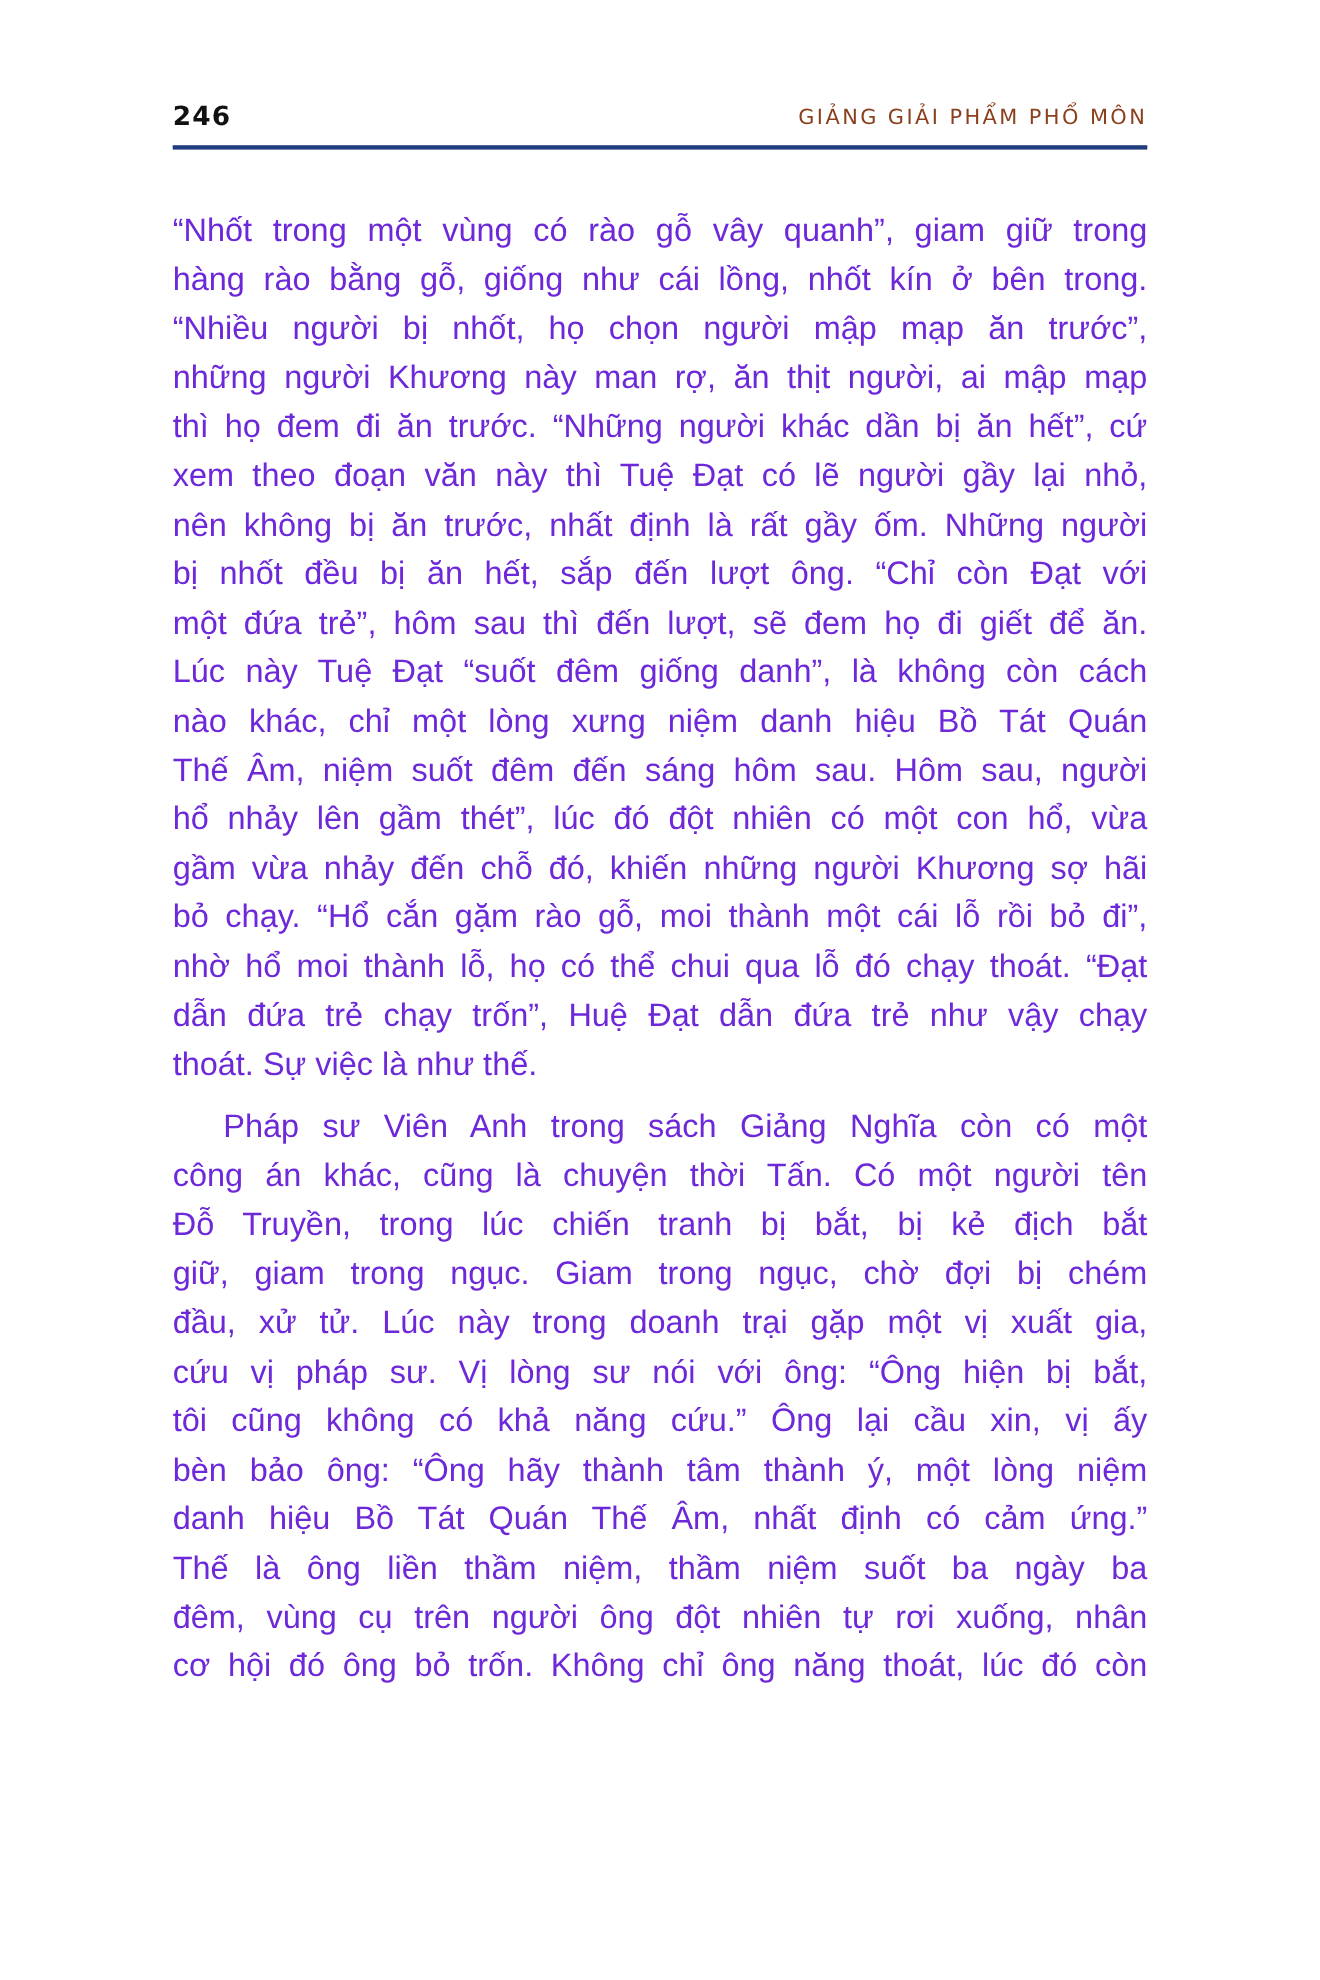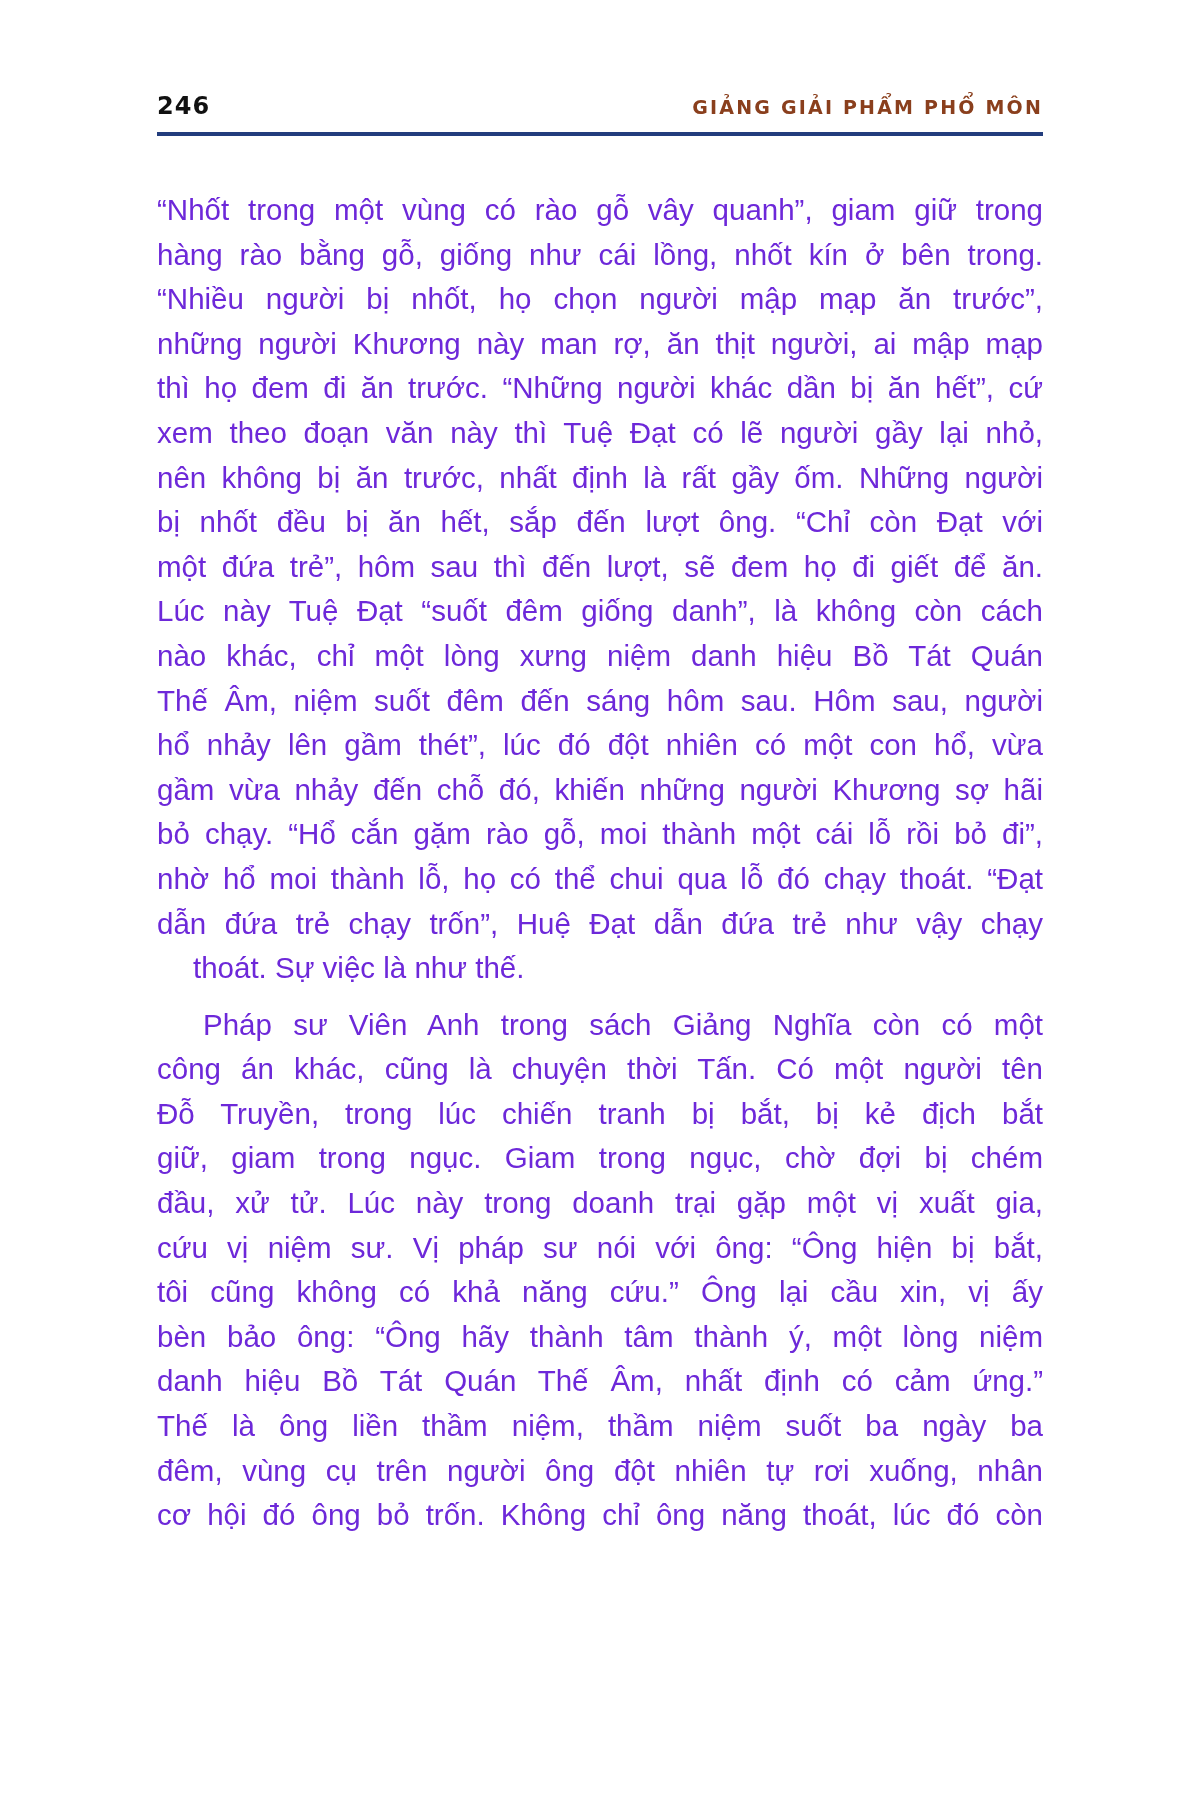--- a/index.html
+++ b/index.html
@@ -34,21 +34,21 @@
       font-weight: bold;
       font-size: 24px;
       color: #111111;
       letter-spacing: 1px;
     }
     .book-title {
       position: absolute;
       right: 0;
       top: 4px;
       font-family: "DejaVu Sans", sans-serif;
-      font-weight: bold;
+      font-weight: normal;
       font-size: 19px;
       color: #8a3f1d;
       letter-spacing: 2.2px;
     }
     .head-rule {
       position: absolute;
       left: 0;
       top: 132px;
       width: 886px;
       height: 4px;
@@ -72,21 +72,20 @@
       margin-top: 12px;
     }
     .line {
       display: block;
       text-align: justify;
       text-align-last: justify;
       white-space: nowrap;
     }
     .line.last {
       text-align-last: left;
-      margin-left: 36px;
     }
   </style>
 </head>
 <body>
 
 <div class="page">
   <div class="running-head">
     <span class="page-number">246</span>
     <span class="book-title">GIẢNG GIẢI PHẨM PHỔ MÔN</span>
   </div>
@@ -112,21 +111,21 @@
       <span class="line">nhờ hổ moi thành lỗ, họ có thể chui qua lỗ đó chạy thoát. “Đạt</span>
       <span class="line">dẫn đứa trẻ chạy trốn”, Huệ Đạt dẫn đứa trẻ như vậy chạy</span>
       <span class="line last">thoát. Sự việc là như thế.</span>
     </p>
     <p class="para">
       <span class="line" style="padding-left:46px;">Pháp sư Viên Anh trong sách Giảng Nghĩa còn có một</span>
       <span class="line">công án khác, cũng là chuyện thời Tấn. Có một người tên</span>
       <span class="line">Đỗ Truyền, trong lúc chiến tranh bị bắt, bị kẻ địch bắt</span>
       <span class="line">giữ, giam trong ngục. Giam trong ngục, chờ đợi bị chém</span>
       <span class="line">đầu, xử tử. Lúc này trong doanh trại gặp một vị xuất gia,</span>
-      <span class="line">cứu vị niệm sư. Vị pháp sư nói với ông: “Ông hiện bị bắt,</span>
+      <span class="line">cứu vị pháp sư. Vị lòng sư nói với ông: “Ông hiện bị bắt,</span>
       <span class="line">tôi cũng không có khả năng cứu.” Ông lại cầu xin, vị ấy</span>
       <span class="line">bèn bảo ông: “Ông hãy thành tâm thành ý, một lòng niệm</span>
       <span class="line">danh hiệu Bồ Tát Quán Thế Âm, nhất định có cảm ứng.”</span>
       <span class="line">Thế là ông liền thầm niệm, thầm niệm suốt ba ngày ba</span>
       <span class="line">đêm, vùng cụ trên người ông đột nhiên tự rơi xuống, nhân</span>
       <span class="line">cơ hội đó ông bỏ trốn. Không chỉ ông năng thoát, lúc đó còn</span>
     </p>
   </div>
 </div>
 

